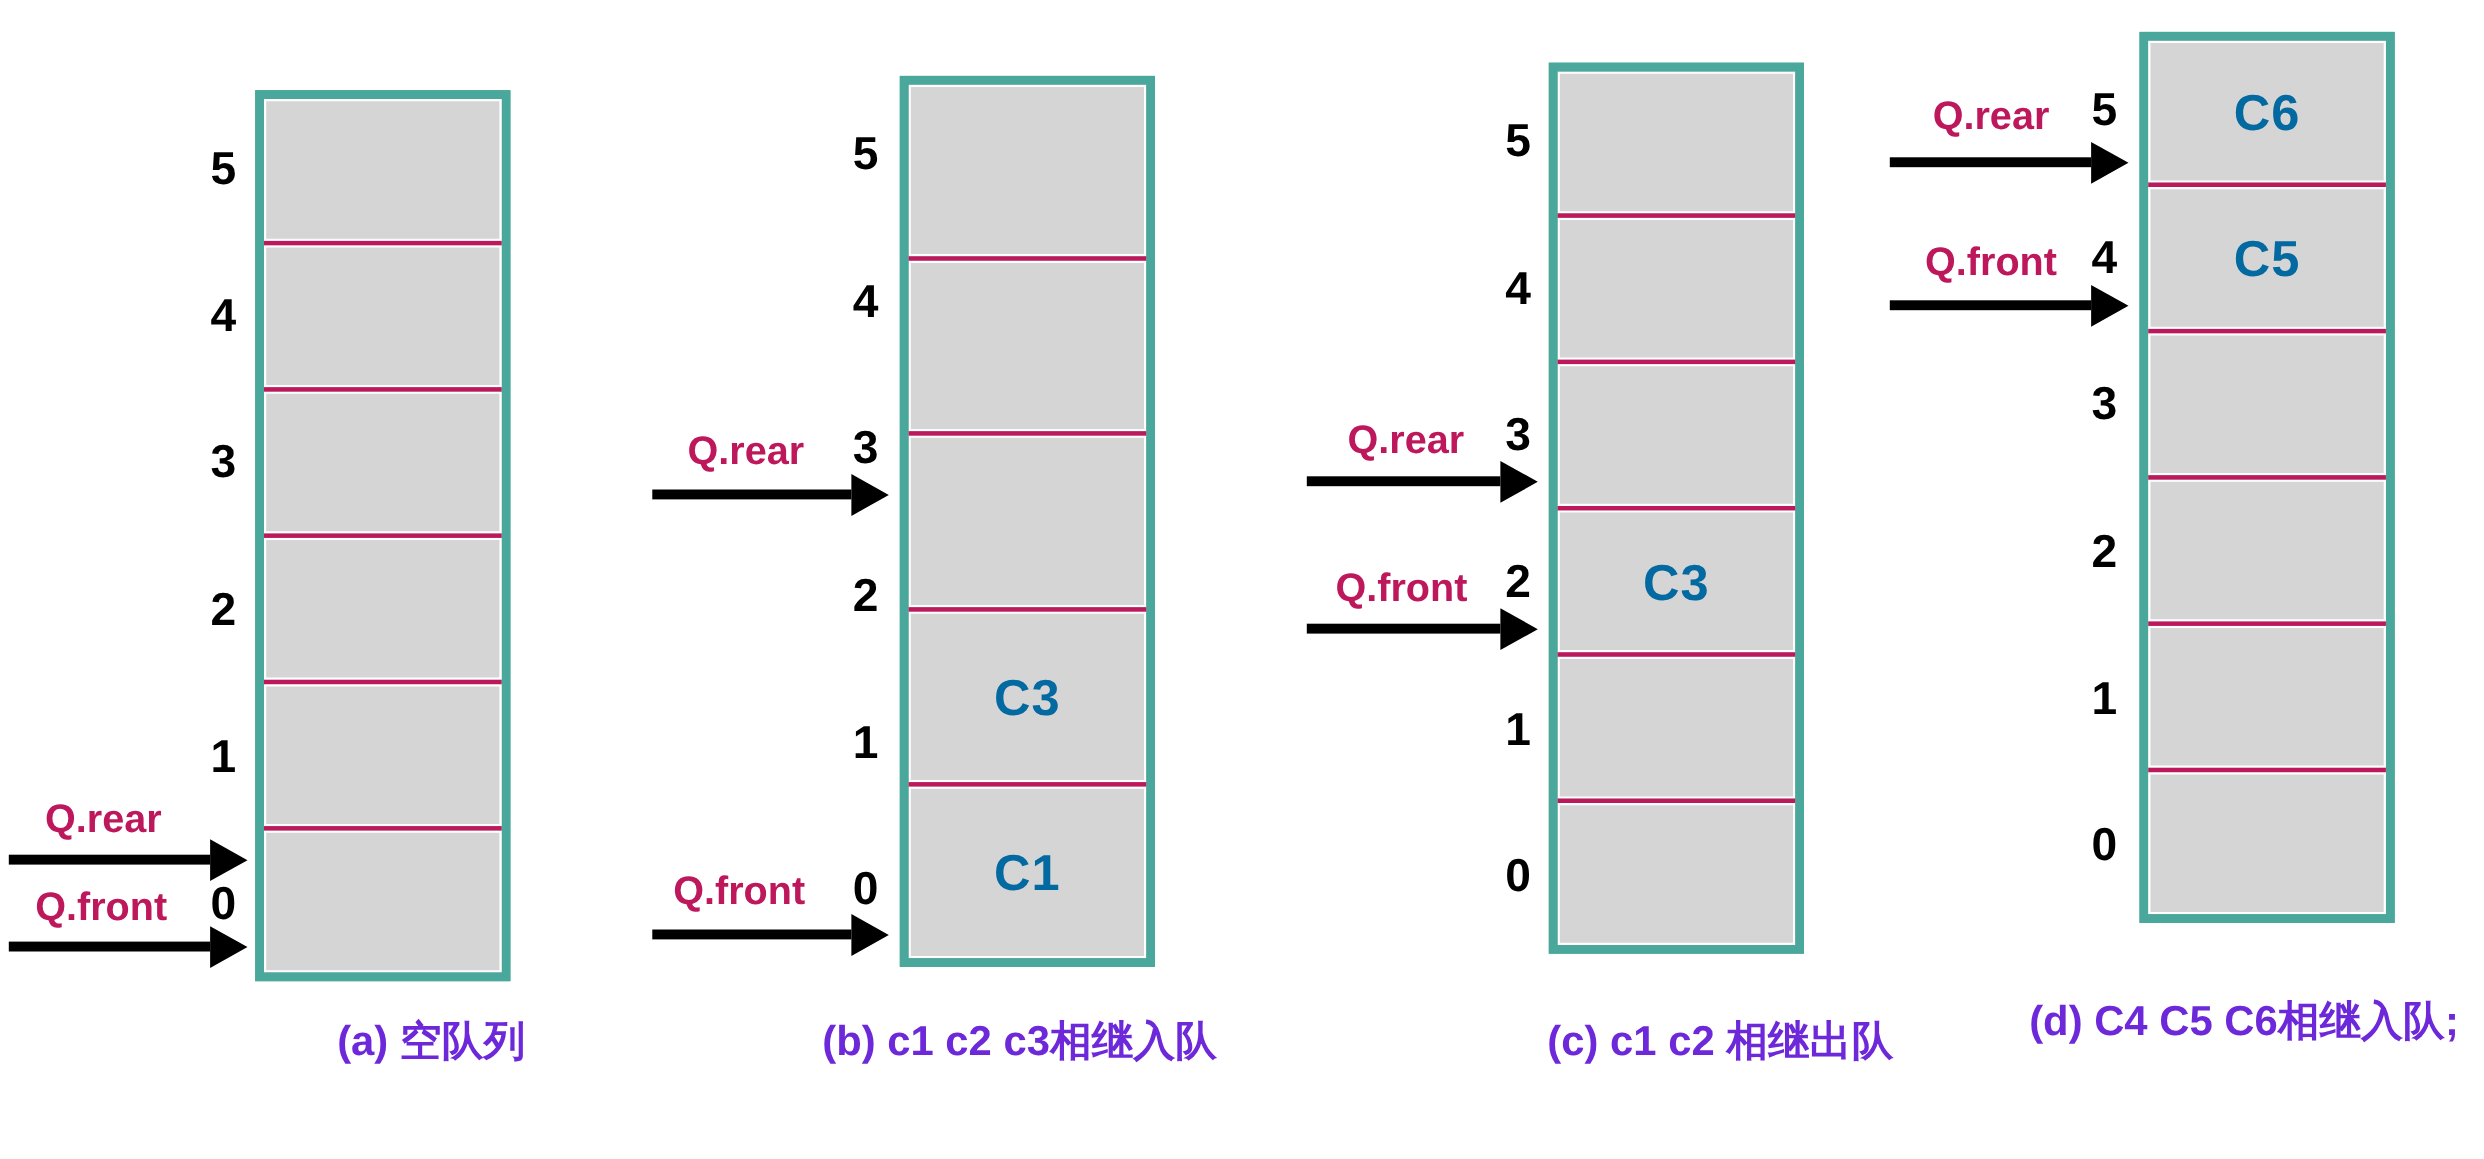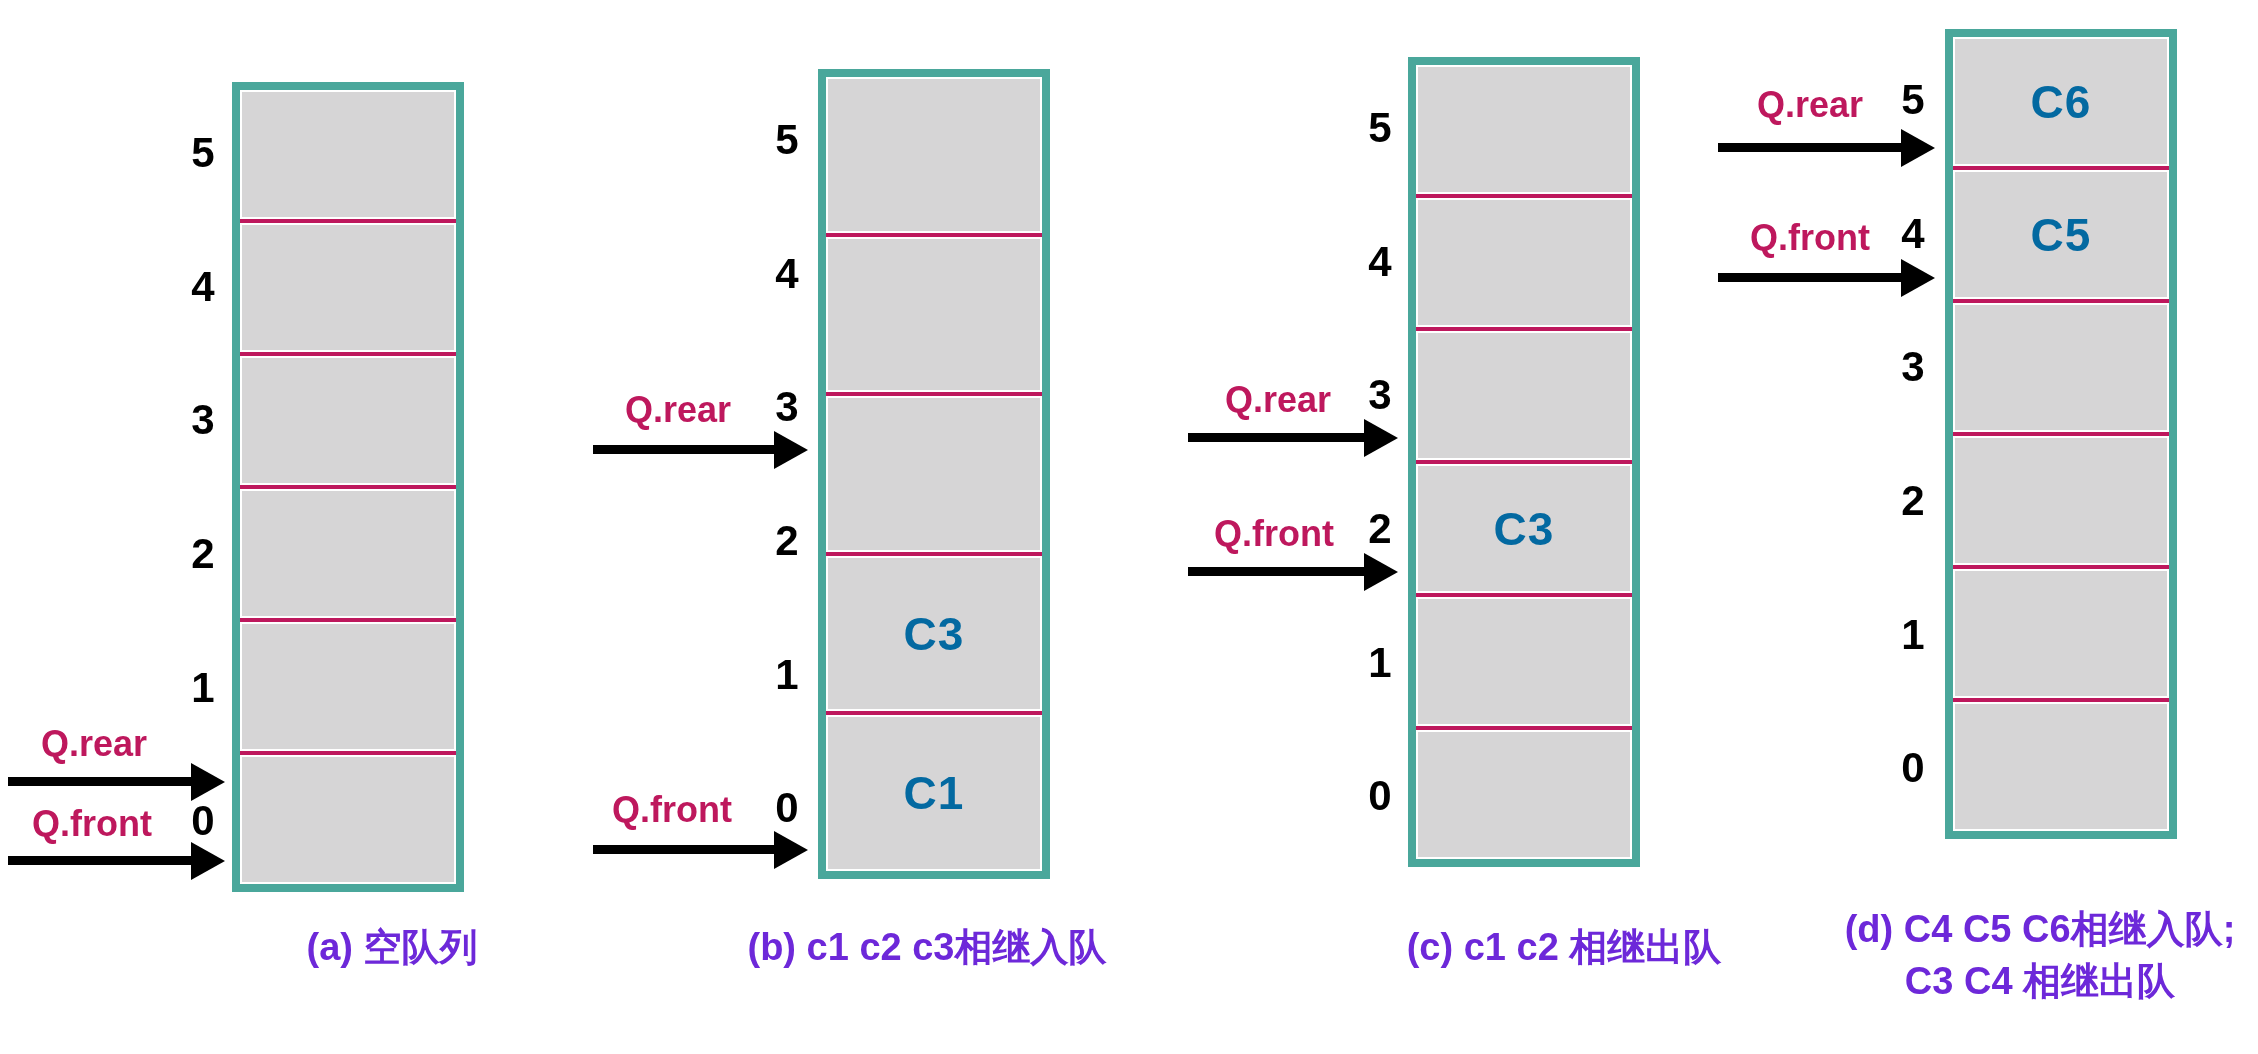--- a/index.html
+++ b/index.html
@@ -209,16 +209,15 @@
   <span class="idx" style="left:1883px; top:345px;">3</span>
   <span class="idx" style="left:1883px; top:479px;">2</span>
   <span class="idx" style="left:1883px; top:613px;">1</span>
   <span class="idx" style="left:1883px; top:746px;">0</span>
   <div class="ptr-label" style="left:1725px; top:83px;">Q.rear</div>
   <div class="arrow" style="left:1718px; top:143px; width:183px;"></div>
   <div class="ptr-label" style="left:1725px; top:216px;">Q.front</div>
   <div class="arrow" style="left:1718px; top:273px; width:183px;"></div>
   <div class="caption" style="left:1996px; top:903px;">
     <div>(d) C4 C5 C6相继入队;</div>
-    <div>C3 C4 相继出队</div>
   </div>
 
 </div>
 
 </body></html>

